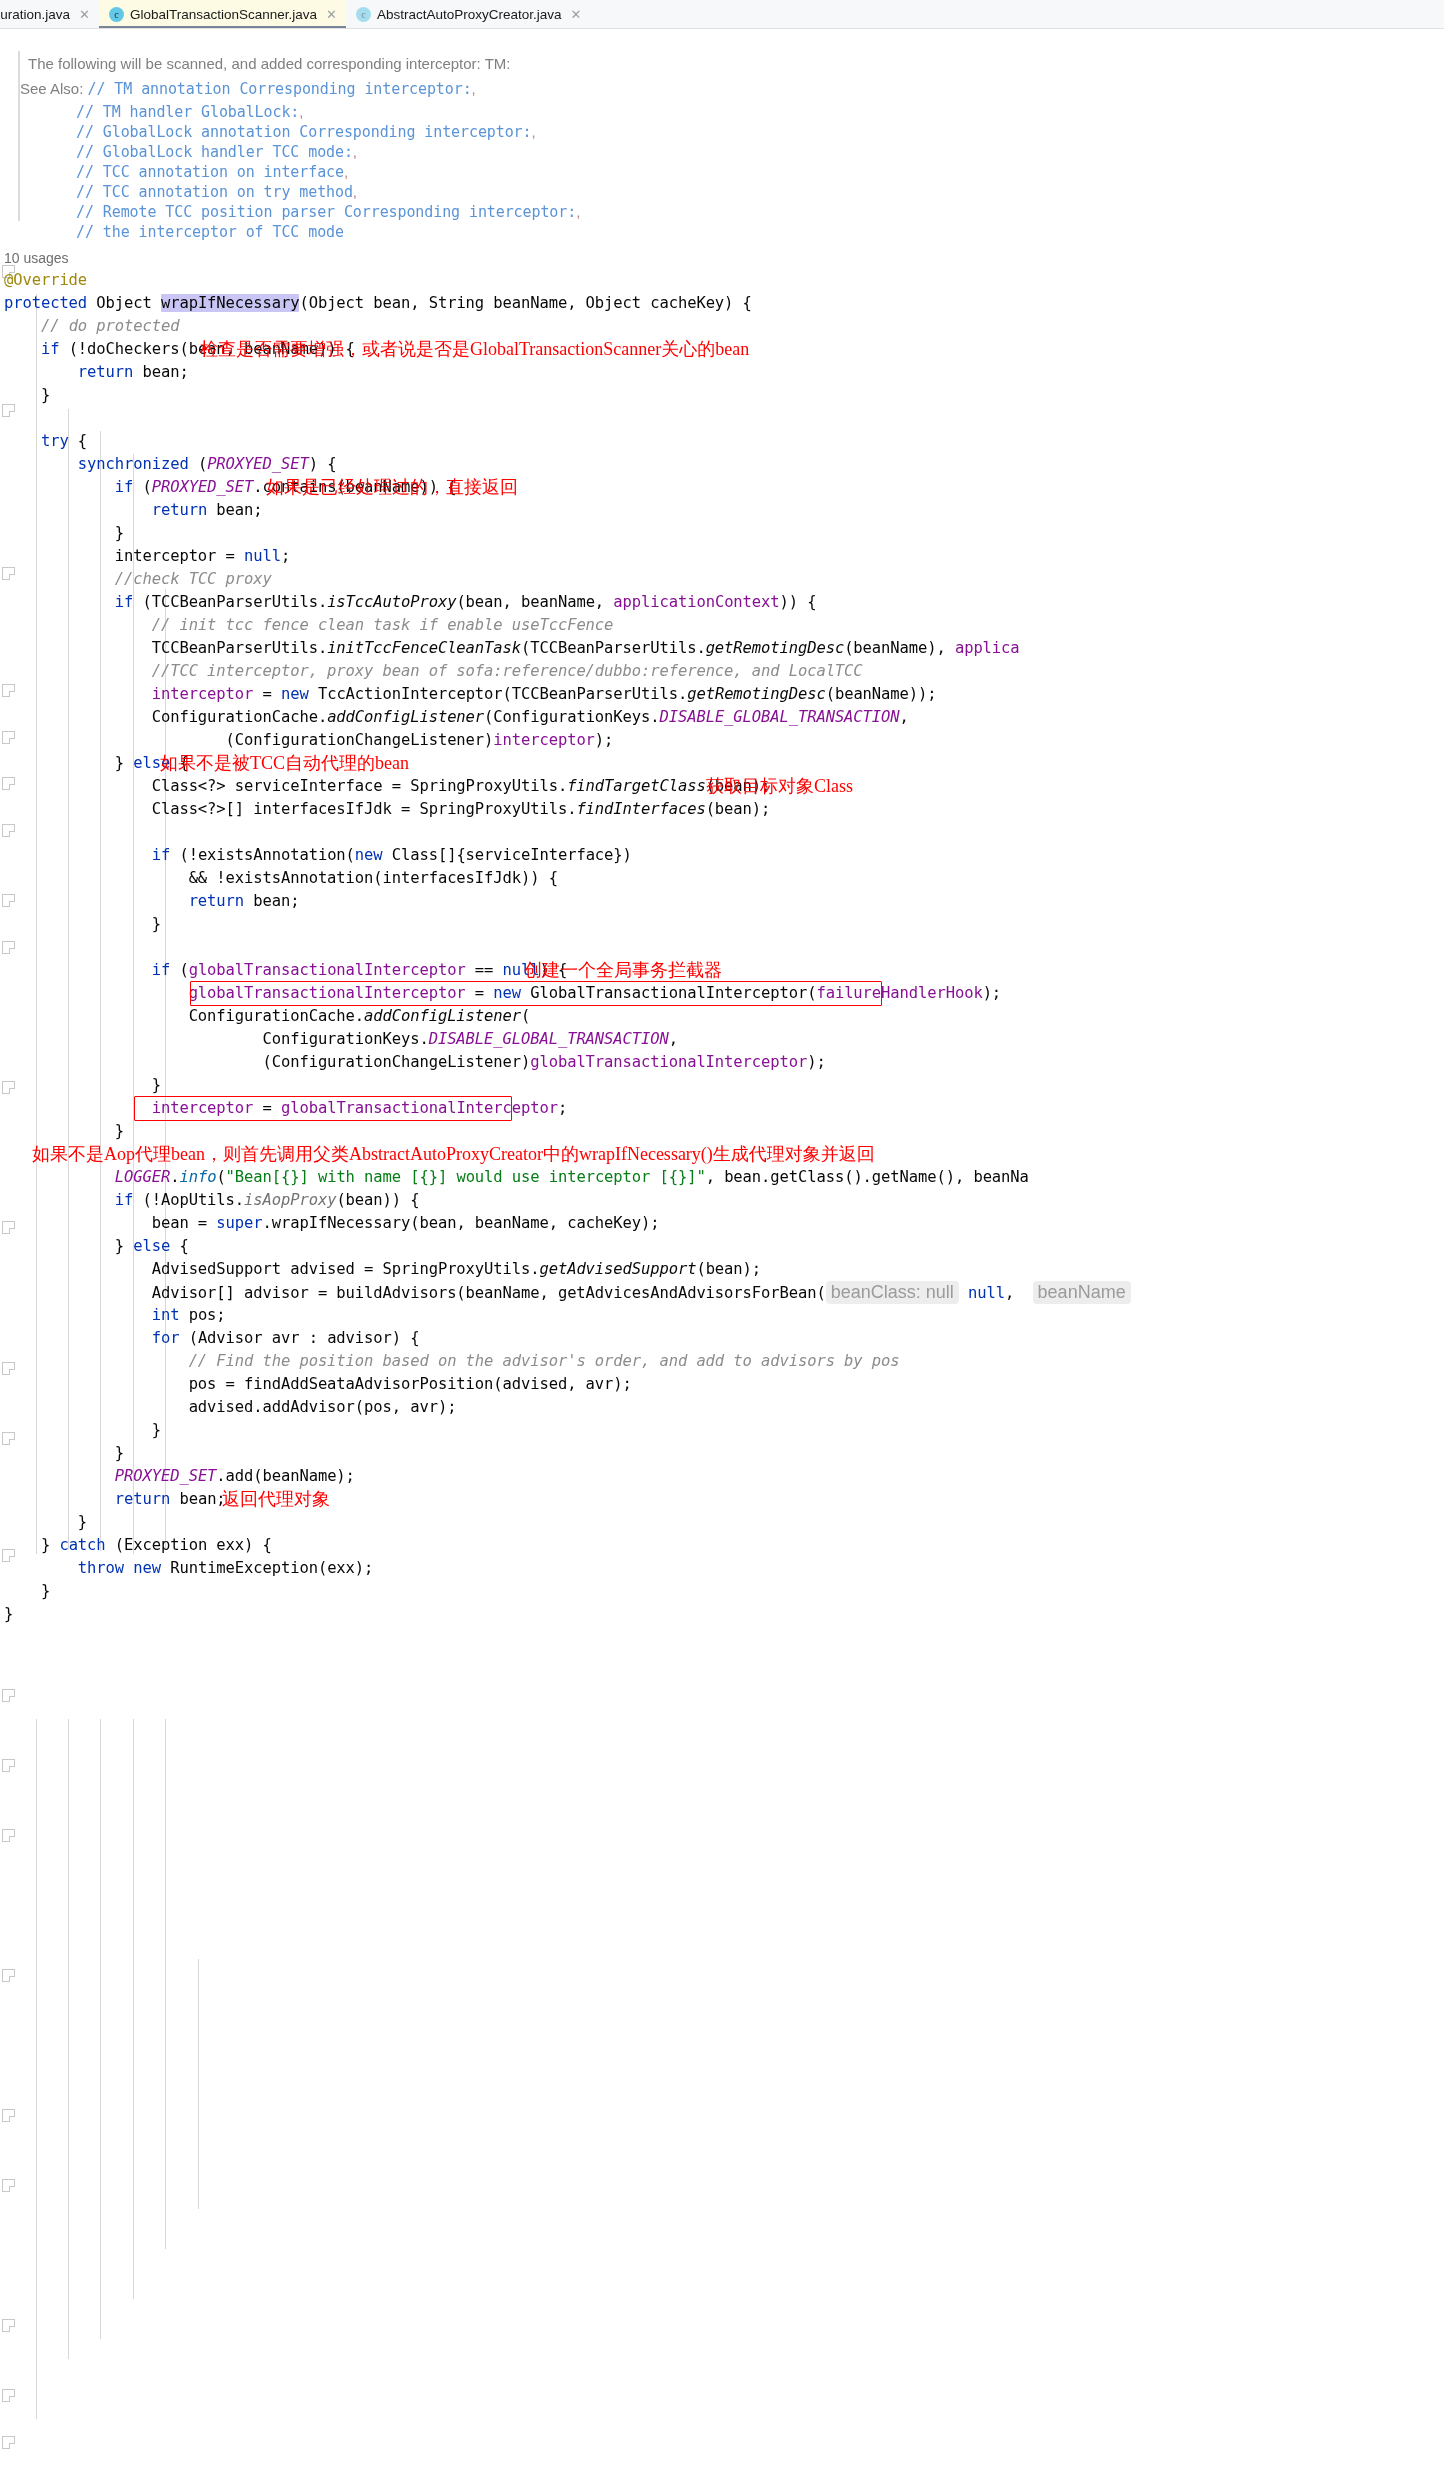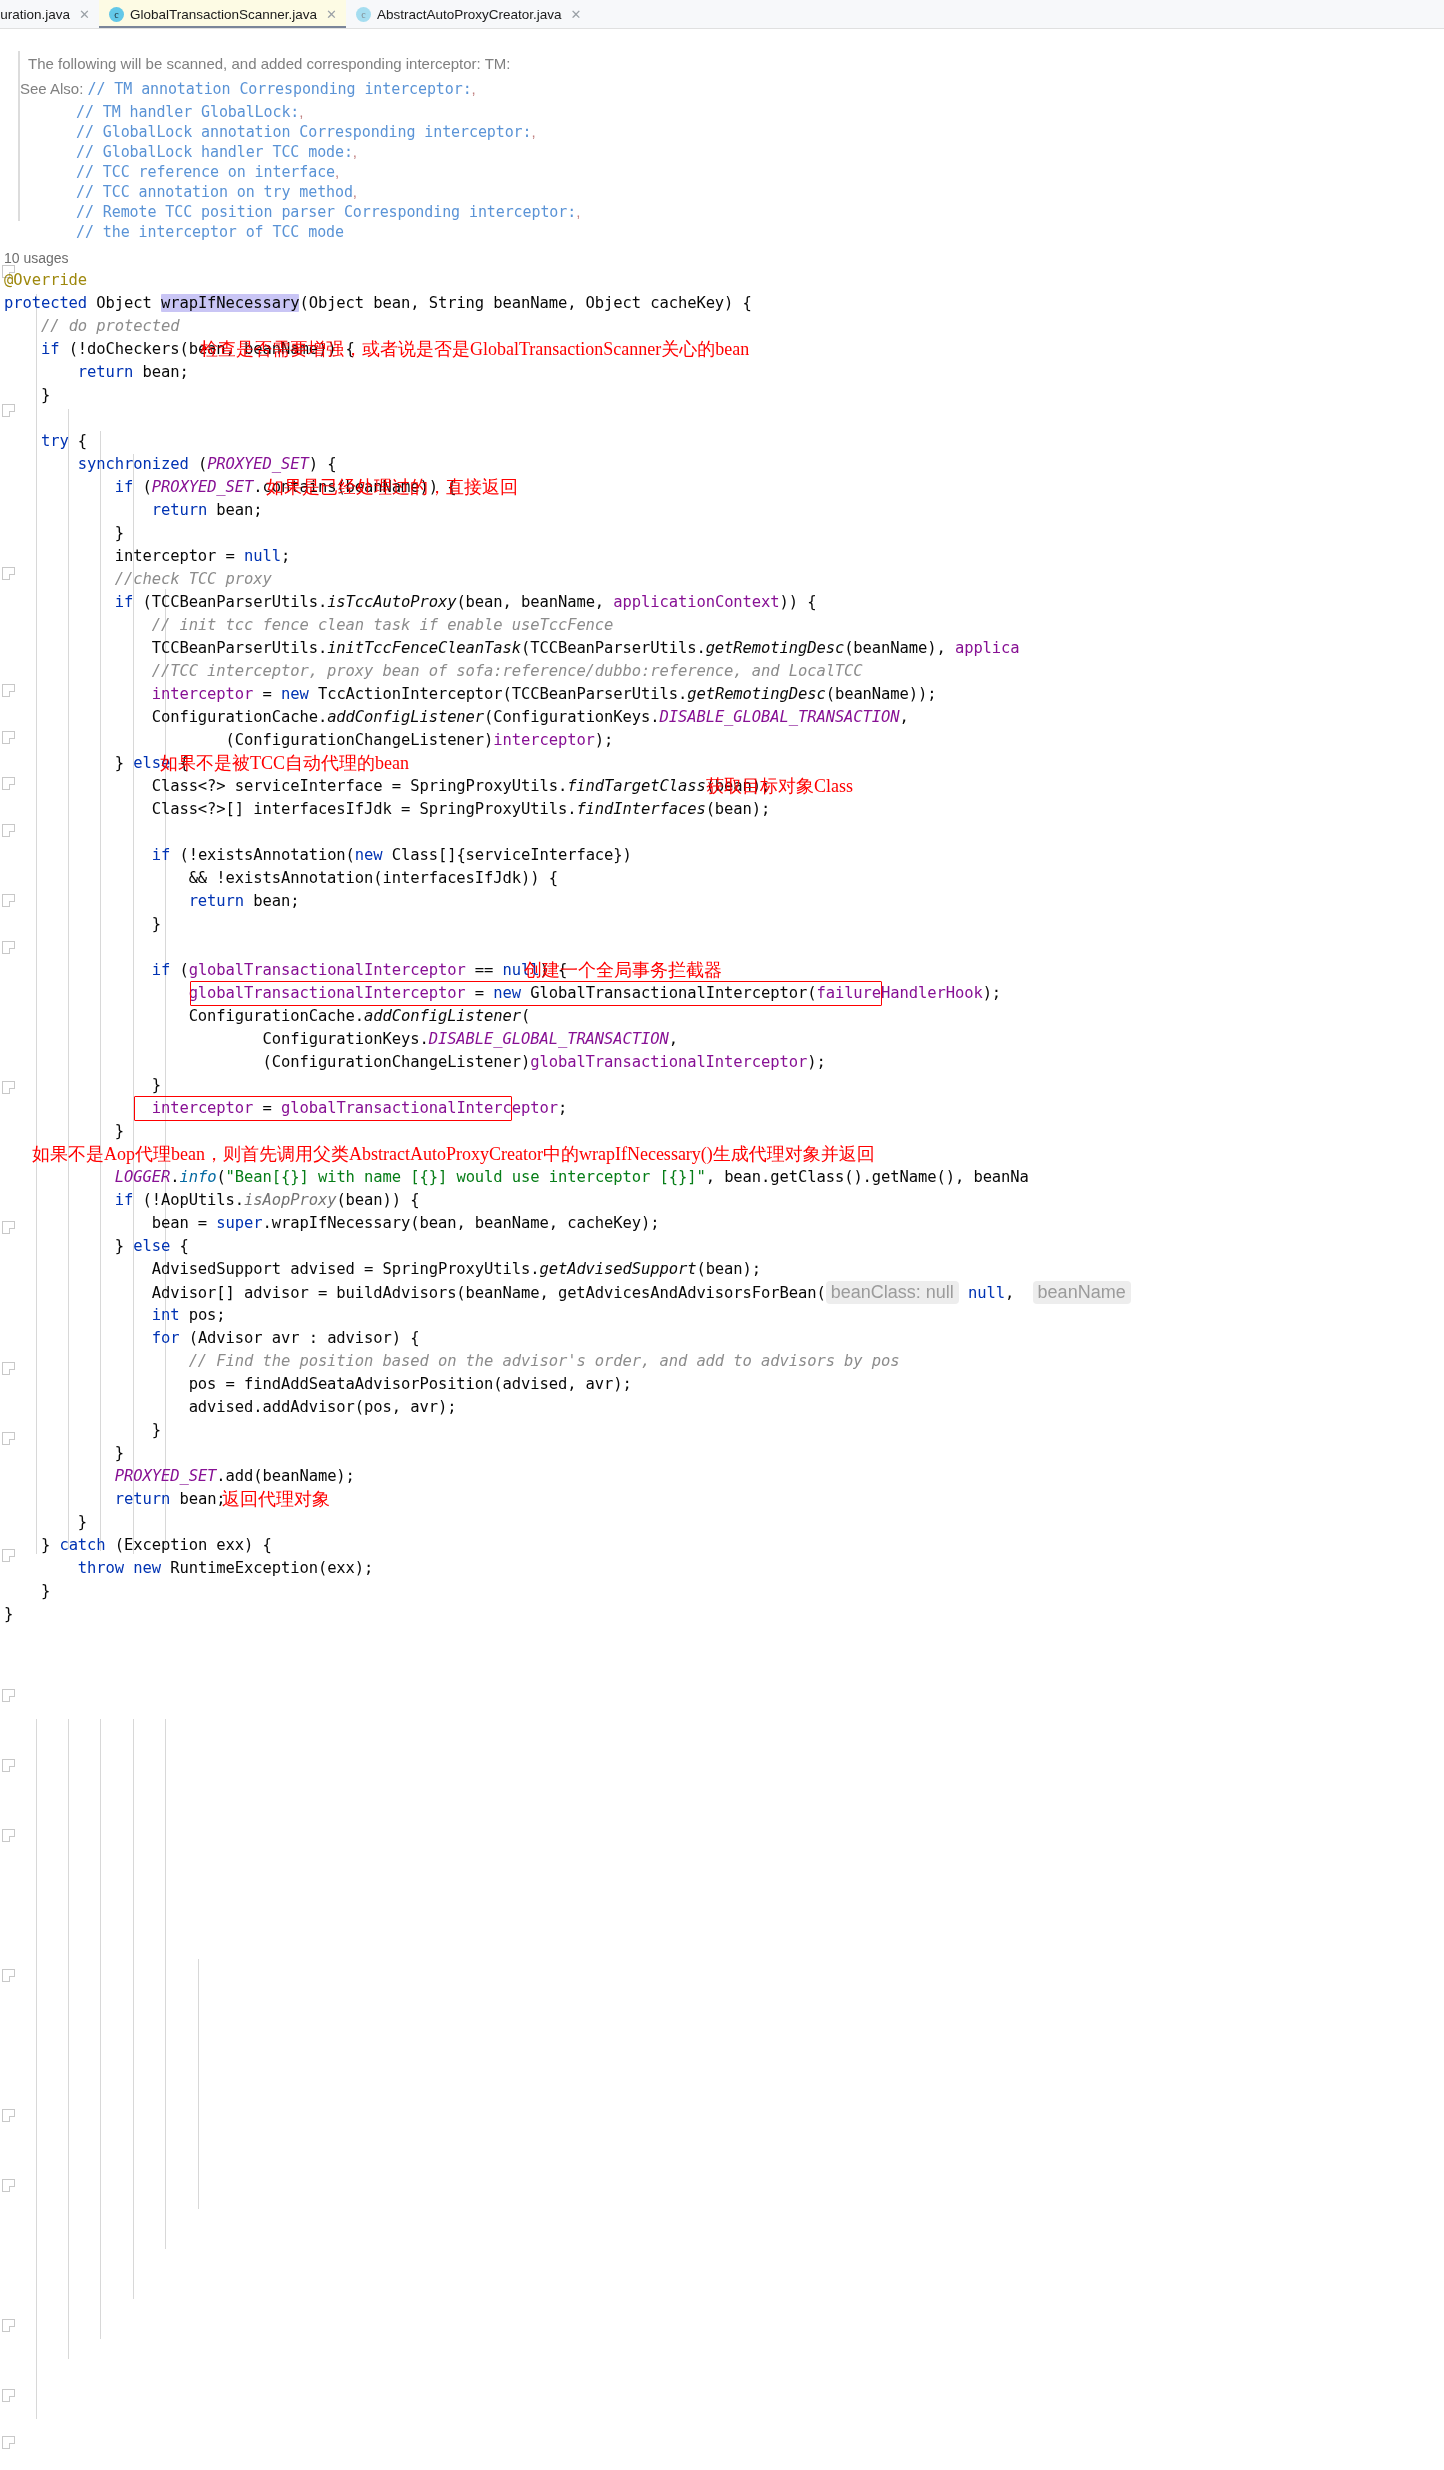--- a/index.html
+++ b/index.html
@@ -250,21 +250,21 @@
   <div class="iguide" style="left:165px; top:560px; height:960px"></div>
   <div class="iguide" style="left:165px; top:1690px; height:530px"></div>
   <div class="iguide" style="left:198px; top:1930px; height:250px"></div>
 
   <div id="docblock">
     <div class="line doc" style="top:23px;left:28px">The following will be scanned, and added corresponding interceptor: TM:</div>
     <div class="line doc" style="top:48px;left:20px"><span>See Also:</span> <span class="mono">// TM annotation Corresponding interceptor:</span><span class="pun">,</span></div>
     <div class="line doc" style="top:71px;left:76px"><span class="mono">// TM handler GlobalLock:</span><span class="pun">,</span></div>
     <div class="line doc" style="top:91px;left:76px"><span class="mono">// GlobalLock annotation Corresponding interceptor:</span><span class="pun">,</span></div>
     <div class="line doc" style="top:111px;left:76px"><span class="mono">// GlobalLock handler TCC mode:</span><span class="pun">,</span></div>
-    <div class="line doc" style="top:131px;left:76px"><span class="mono">// TCC reference on interface</span><span class="pun">,</span></div>
+    <div class="line doc" style="top:131px;left:76px"><span class="mono">// TCC annotation on interface</span><span class="pun">,</span></div>
     <div class="line doc" style="top:151px;left:76px"><span class="mono">// TCC annotation on try method</span><span class="pun">,</span></div>
     <div class="line doc" style="top:171px;left:76px"><span class="mono">// Remote TCC position parser Corresponding interceptor:</span><span class="pun">,</span></div>
     <div class="line doc" style="top:191px;left:76px"><span class="mono">// the interceptor of TCC mode</span></div>
   </div>
 
   <div id="code">
 
     <div class="line usages" style="top:218px;left:4px">10 usages</div>
 
     <div class="line" style="top:240px;left:4px"><span class="ann">@Override</span></div>

